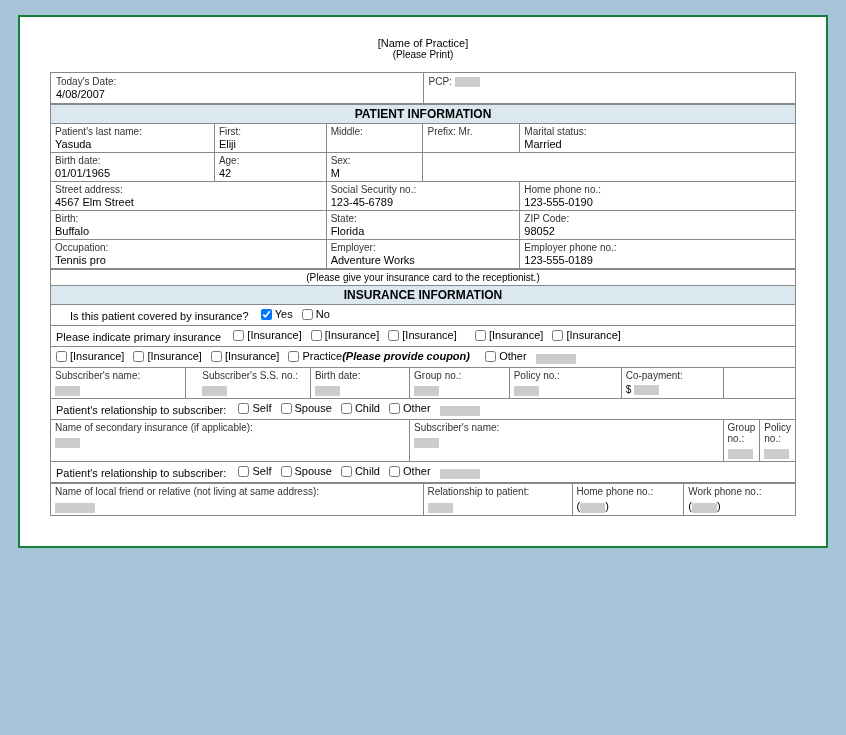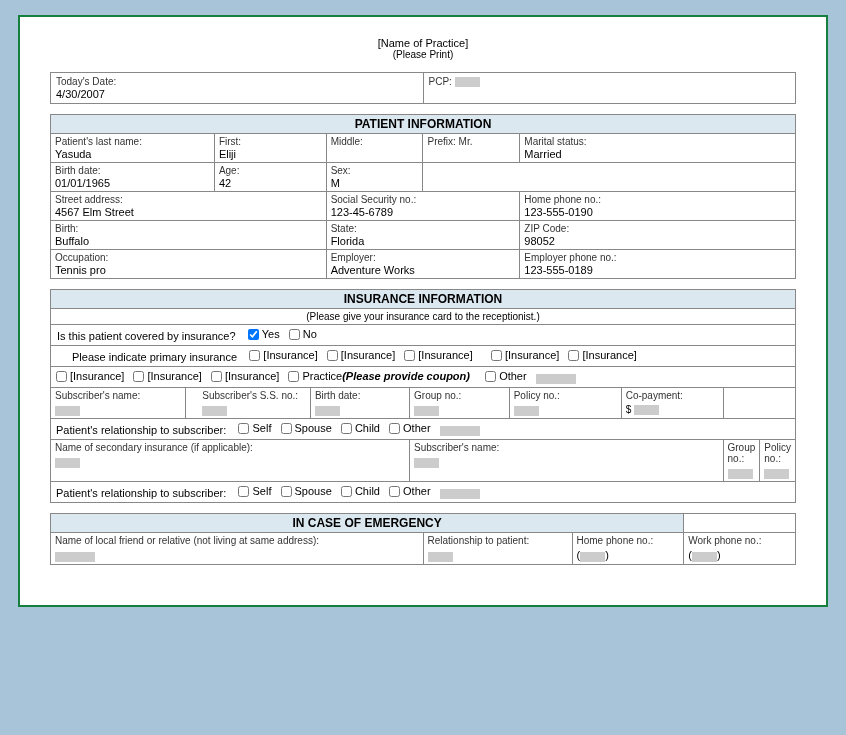--- a/index.html
+++ b/index.html
@@ -28,21 +28,21 @@
     .header .form-title {
       font-size: 16px;
       font-weight: bold;
     }
     .header .print-note {
       font-size: 10px;
     }
     .section-table {
       width: 100%;
       border-collapse: collapse;
-      margin-bottom: 10px;
+      margin-bottom: 0;
       border: 1px solid #888;
     }
     .section-table td, .section-table th {
       border: 1px solid #888;
       padding: 2px 4px;
       vertical-align: top;
     }
     .section-header {
       background: #dce8f0;
       text-align: center;
@@ -105,21 +105,21 @@
   <div class="header">
     <div class="practice-name">[Name of Practice]</div>
     <div class="print-note">(Please Print)</div>
   </div>
 
   <table class="section-table">
     <tbody>
         <tr class="top-row">
       <td style="width:50%;">
         <span class="field-label">Today's Date:</span>
-        <span class="field-value">4/30/2007</span>
+        <span class="field-value">4/08/2007</span>
       </td>
       <td style="width:50%;">
         <span class="field-label"><span>PCP:</span> <span class="gray-box-sm"></span></span>
       </td>
     </tr>
   </tbody>
     </table>
 
   <table class="section-table">
     <tbody>
@@ -208,43 +208,43 @@
         <span class="field-label">Employer phone no.:</span>
         <span class="field-value">123-555-0189</span>
       </td>
     </tr>
   </tbody>
     </table>
 
   <table class="section-table">
     <tbody>
         <tr>
+      <td colspan="8" class="section-note">(Please give your insurance card to the receptionist.)</td>
+    </tr>
+    <tr>
       <td colspan="8" class="section-header">INSURANCE INFORMATION</td>
     </tr>
-    <tr>
-      <td colspan="8" class="section-note">(Please give your insurance card to the receptionist.)</td>
-    </tr>
-
-    <tr>
-      <td colspan="8" style="padding: 3px 6px;">
+
+    <tr>
+      <td colspan="8" style="padding: 3px 19px;">
         <span>Is this patient covered by insurance?</span>
         &nbsp;&nbsp;
         <label class="checkbox-item">
           <input type="checkbox" checked="" style="">
           <span>Yes</span>
         </label>
         <label class="checkbox-item">
           <input type="checkbox" style="">
           <span>No</span>
         </label>
       </td>
     </tr>
 
     <tr>
-      <td colspan="8" style="padding: 3px 21px;">
+      <td colspan="8" style="padding: 3px 5px;">
         <span>Please indicate primary insurance</span>
         &nbsp;&nbsp;
         <label class="checkbox-item"><input type="checkbox" style=""> [Insurance]</label>
         <label class="checkbox-item"><input type="checkbox" style=""> [Insurance]</label>
         <label class="checkbox-item"><input type="checkbox" style=""> [Insurance]</label>
         &nbsp;&nbsp;
         <label class="checkbox-item"><input type="checkbox" style=""> [Insurance]</label>
         <label class="checkbox-item"><input type="checkbox" style=""> [Insurance]</label>
       </td>
     </tr>
@@ -362,23 +362,20 @@
               <span>Other</span>
             </label>
         <span class="gray-box"></span>
       </td>
     </tr>
   </tbody>
     </table>
 
   <table class="section-table">
     <tbody>
-        <tr>
-      <td colspan="4" class="section-header">IN CASE OF EMERGENCY</td>
-    </tr>
     <tr>
       <td colspan="2" style="width:50%;">
         <span class="field-label">Name of local friend or relative (not living at same address):</span>
         <div style="margin-top:3px;"><span class="gray-box"></span></div>
       </td>
       <td style="width:20%;">
         <span class="field-label">Relationship to patient:</span>
         <div style="margin-top:3px;"><span class="gray-box-sm"></span></div>
       </td>
       <td style="width:15%;">

